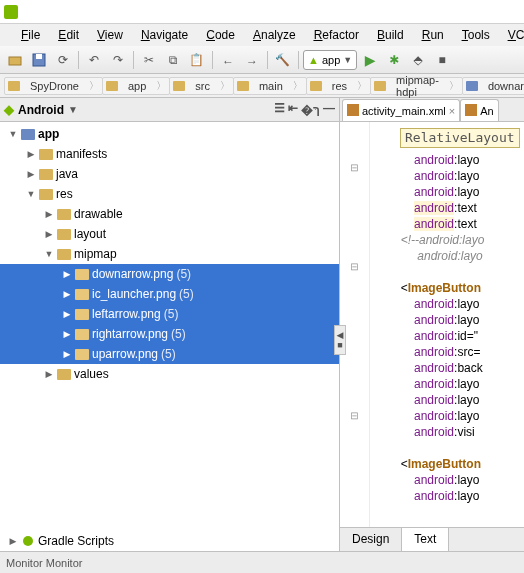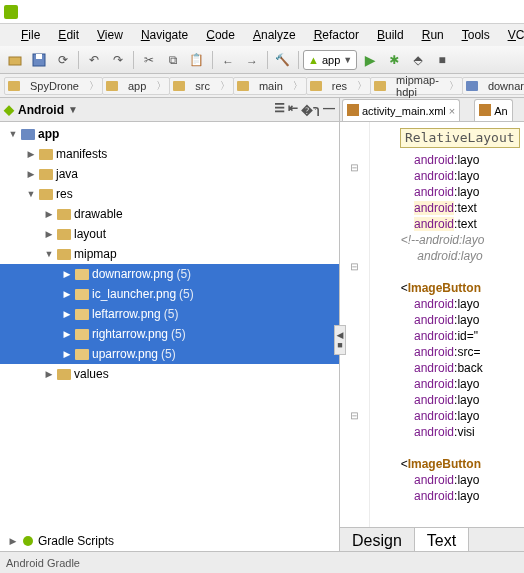--- a/index.html
+++ b/index.html
@@ -31,34 +31,34 @@
   .tree { flex:1; overflow:auto; padding-top:2px; }
   .node { display:flex; align-items:center; height:20px; padding-left: var(--indent,8px); gap:3px; white-space:nowrap; }
   .node.sel { background: #3874d1; color:#fff; }
   .node .arrow { width:10px; display:inline-flex; justify-content:center; color:#666; font-size:9px; cursor:pointer; }
   .node.sel .arrow { color:#fff; }
   .count { color:#888; }
   .node.sel .count { color:#e0e8f4; }
   .folder-svg, .file-svg { display:inline-flex; align-items:center; }
   .tree-bottom { height:20px; display:flex; align-items:center; padding-left:8px; gap:3px; }
   .right-pane { flex:1; display:flex; flex-direction:column; background:#fff; position:relative; }
-  .editor-tabs { height:24px; background:#ececec; display:flex; align-items:flex-end; padding:0 2px; border-bottom:1px solid #c0c0c0; gap:14px; }
+  .editor-tabs { height:24px; background:#ececec; display:flex; align-items:flex-end; padding:0 2px; border-bottom:1px solid #c0c0c0; gap:0; }
   .etab { height:22px; background:#fff; border:1px solid #c0c0c0; border-bottom:none; display:flex; align-items:center; padding:0 4px; font-size:11px; gap:3px; border-radius:3px 3px 0 0;}
   .etab .close { color:#888; font-size:11px; }
   .editor-body { flex:1; display:flex; min-height:0; }
   .gutter { width:30px; border-right:1px solid #ececec; display:flex; flex-direction:column; align-items:center; padding-top:40px; gap:4px; color:#999; font-size:10px; }
   .code { flex:1; overflow:hidden; font-family: Consolas, monospace; font-size:12px; line-height:16px; color:#000; position:relative; }
   .hint { position:absolute; top:6px; left:30px; background:#fff9d9; border:1px solid #c0b060; padding:1px 4px; font-family:Consolas,monospace; color:#555; font-size:13px; }
   .code-inner { padding:30px 4px 4px 4px; white-space:pre; }
   .attr { color:#7b1a8b; }
   .tag { color:#a16207; font-weight:bold; }
   .hlattr { background:#fff4d4; }
   .comment { color:#888; font-style:italic; }
   .bottom-tabs { height:24px; border-top:1px solid #c0c0c0; display:flex; background:#ececec; }
-  .btab { padding:4px 12px; border-right:1px solid #c0c0c0; font-size:16px; background:#ececec; }
+  .btab { padding:4px 12px; border-right:1px solid #c0c0c0; font-size:12px; background:#ececec; }
   .btab.active { background:#fff; }
   .statusbar { height:22px; background:#ececec; border-top:1px solid #c0c0c0; display:flex; align-items:center; padding:0 6px; color:#555; font-size:11px; }
   .divider-handle { position:absolute; left:-6px; top:50%; width:12px; height:30px; background:#ececec; border:1px solid #c0c0c0; display:flex; align-items:center; justify-content:center; font-size:9px; color:#555; flex-direction:column; }
 </style>
 </head>
 <body>
 
 <div class="titlebar">
   <div class="app-icon"></div>
 </div>
@@ -391,14 +391,14 @@
       </div>
     </div>
     <div class="bottom-tabs">
       <div class="btab">Design</div>
       <div class="btab active">Text</div>
     </div>
   </div>
 </div>
 
 <div class="statusbar">
-  <span>Android Gradle</span>
+  <span>Monitor Monitor</span>
 </div>
 
 </body></html>

